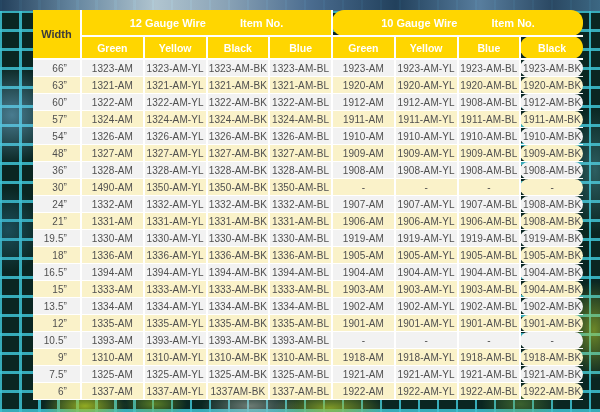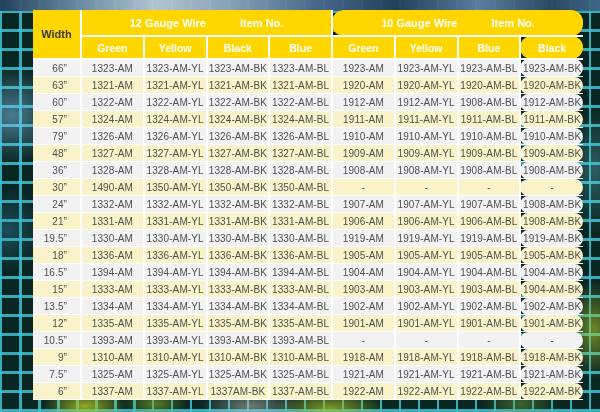--- a/index.html
+++ b/index.html
@@ -187,21 +187,21 @@
           <td>1324-AM</td>
           <td>1324-AM-YL</td>
           <td>1324-AM-BK</td>
           <td>1324-AM-BL</td>
           <td>1911-AM</td>
           <td>1911-AM-YL</td>
           <td>1911-AM-BL</td>
           <td>1911-AM-BK</td>
         </tr>
         <tr>
-          <td class="wcol">79”</td>
+          <td class="wcol">54”</td>
           <td>1326-AM</td>
           <td>1326-AM-YL</td>
           <td>1326-AM-BK</td>
           <td>1326-AM-BL</td>
           <td>1910-AM</td>
           <td>1910-AM-YL</td>
           <td>1910-AM-BL</td>
           <td>1910-AM-BK</td>
         </tr>
         <tr>

